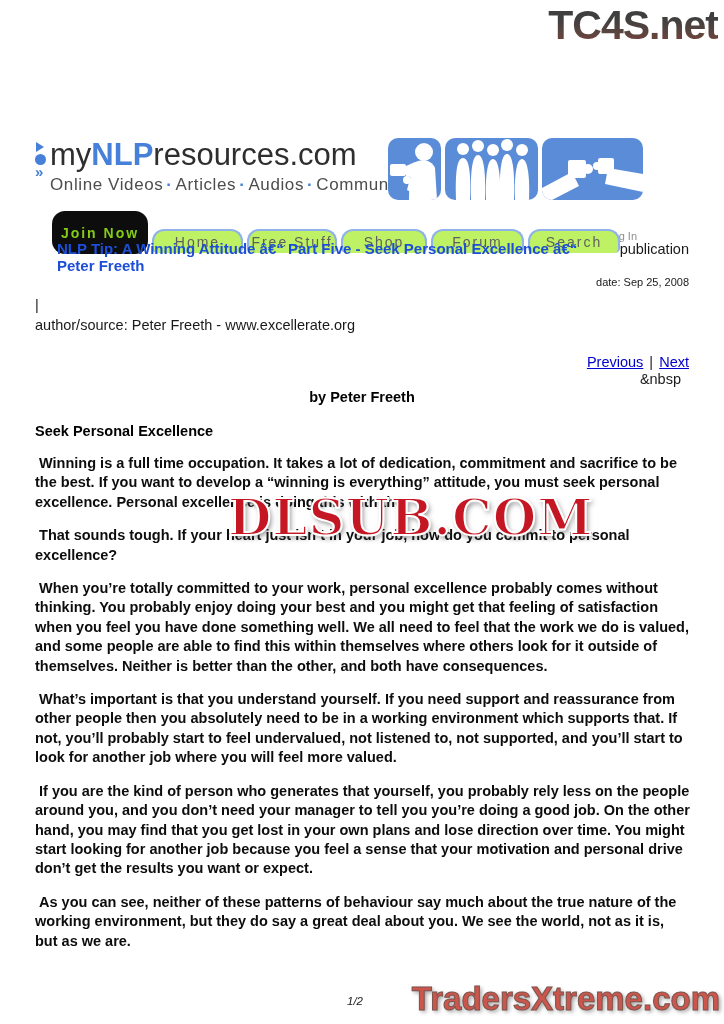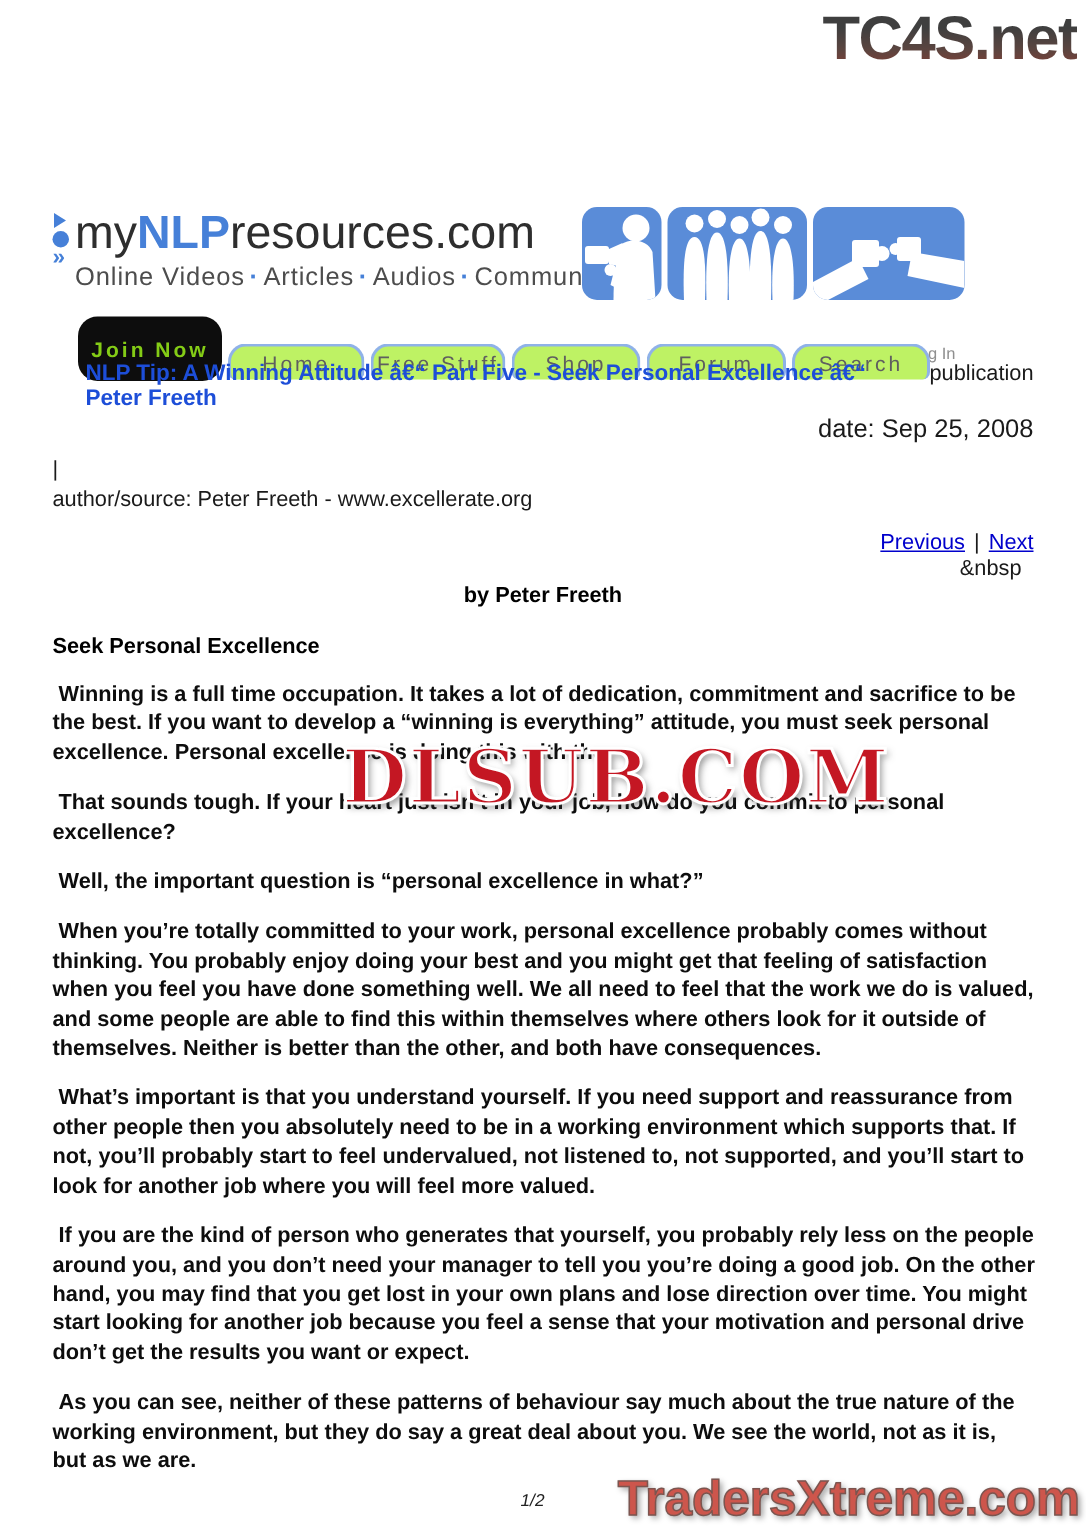--- a/index.html
+++ b/index.html
@@ -77,21 +77,21 @@
     color: #84cc16; font-weight: bold; letter-spacing: 2px;
   }
   .w1 { width: 96px; } .w2 { width: 91px; } .w3 { width: 90px; }
   .w4 { width: 86px; } .w5 { width: 93px; } .w6 { width: 92px; }
 
   
   .article-head { position: absolute; left: 35px; top: 240px; width: 654px; }
   .title-line { display: flex; justify-content: space-between; align-items: baseline; padding-left: 22px; }
   .title { font-size: 15px; font-weight: bold; color: #1d4ed8; line-height: 17px; }
   .pub { font-size: 14.5px; color: #1a1a1a; white-space: nowrap; padding-left: 8px; }
-  .date-line { text-align: right; font-size: 17px; color: #1a1a1a; margin-top: 2px; }
+  .date-line { text-align: right; font-size: 11px; color: #1a1a1a; margin-top: 2px; }
   .pipe { font-size: 14.5px; color: #1a1a1a; margin-top: 9px; }
   .author { font-size: 14.5px; color: #1a1a1a; margin-top: 4px; }
 
   
   .pager { position: absolute; left: 35px; top: 354px; width: 654px; text-align: right; font-size: 14.5px; }
   .pager a { color: #0000cc; text-decoration: underline; cursor: pointer; }
   .pager .sep { color: #1a1a1a; padding: 0 2px; }
   .nbsp { font-size: 14.5px; color: #1a1a1a; padding-right: 8px; margin-top: 1px; }
 
   
@@ -195,21 +195,20 @@
     <a>Next</a>
     <div class="nbsp">&amp;nbsp</div>
   </div>
 
   <div class="byline">by Peter Freeth</div>
 
   <div class="article-body">
     <h3>Seek Personal Excellence</h3>
     <p> Winning is a full time occupation. It takes a lot of dedication, commitment and sacrifice to be the best. If you want to develop a “winning is everything” attitude, you must seek personal excellence. Personal excellence is doing this with the</p>
     <p> That sounds tough. If your heart just isn’t in your job, how do you commit to personal excellence?</p>
-    <p> Well, the important question is “personal excellence in what?”</p>
     <p> When you’re totally committed to your work, personal excellence probably comes without thinking. You probably enjoy doing your best and you might get that feeling of satisfaction when you feel you have done something well. We all need to feel that the work we do is valued, and some people are able to find this within themselves where others look for it outside of themselves. Neither is better than the other, and both have consequences.</p>
     <p> What’s important is that you understand yourself. If you need support and reassurance from other people then you absolutely need to be in a working environment which supports that. If not, you’ll probably start to feel undervalued, not listened to, not supported, and you’ll start to look for another job where you will feel more valued.</p>
     <p> If you are the kind of person who generates that yourself, you probably rely less on the people around you, and you don’t need your manager to tell you you’re doing a good job. On the other hand, you may find that you get lost in your own plans and lose direction over time. You might start looking for another job because you feel a sense that your motivation and personal drive don’t get the results you want or expect.</p>
     <p> As you can see, neither of these patterns of behaviour say much about the true nature of the working environment, but they do say a great deal about you. We see the world, not as it is, but as we are.</p>
   </div>
 
   <div class="wm-mid">DLSUB.COM</div>
 
   <div class="pageno">1/2</div>
   <div class="wm-bottom">TradersXtreme.com</div>

